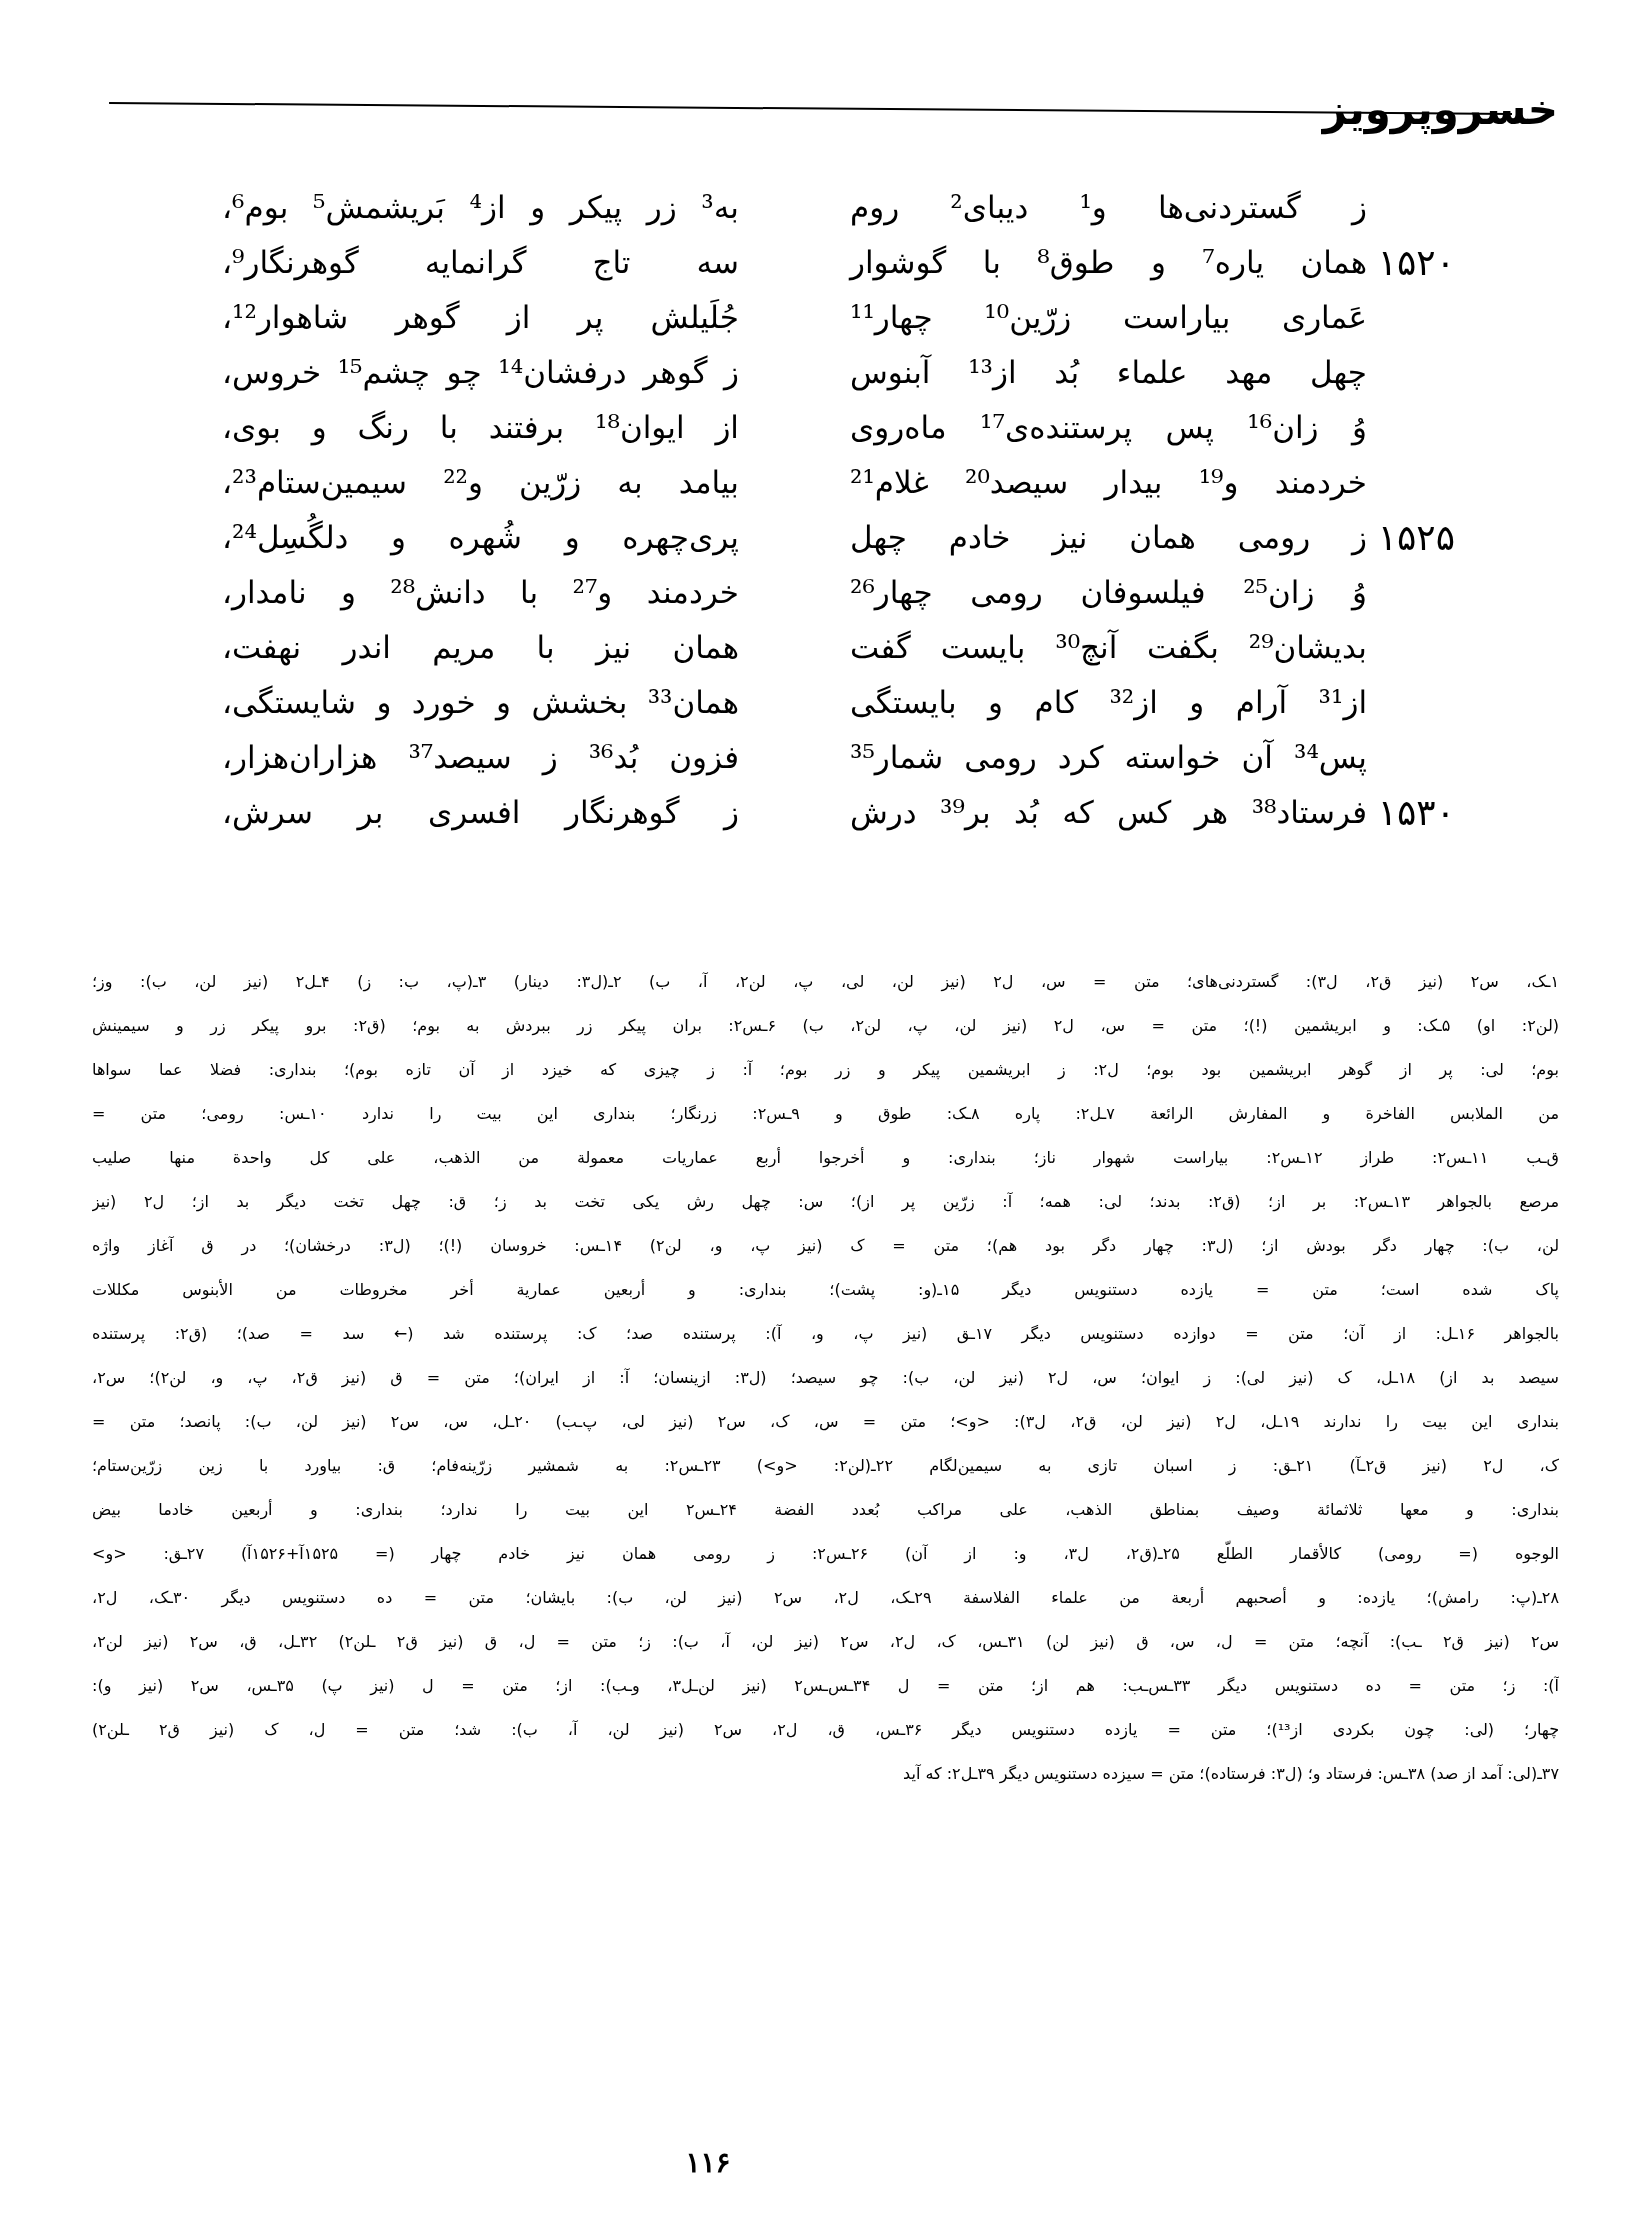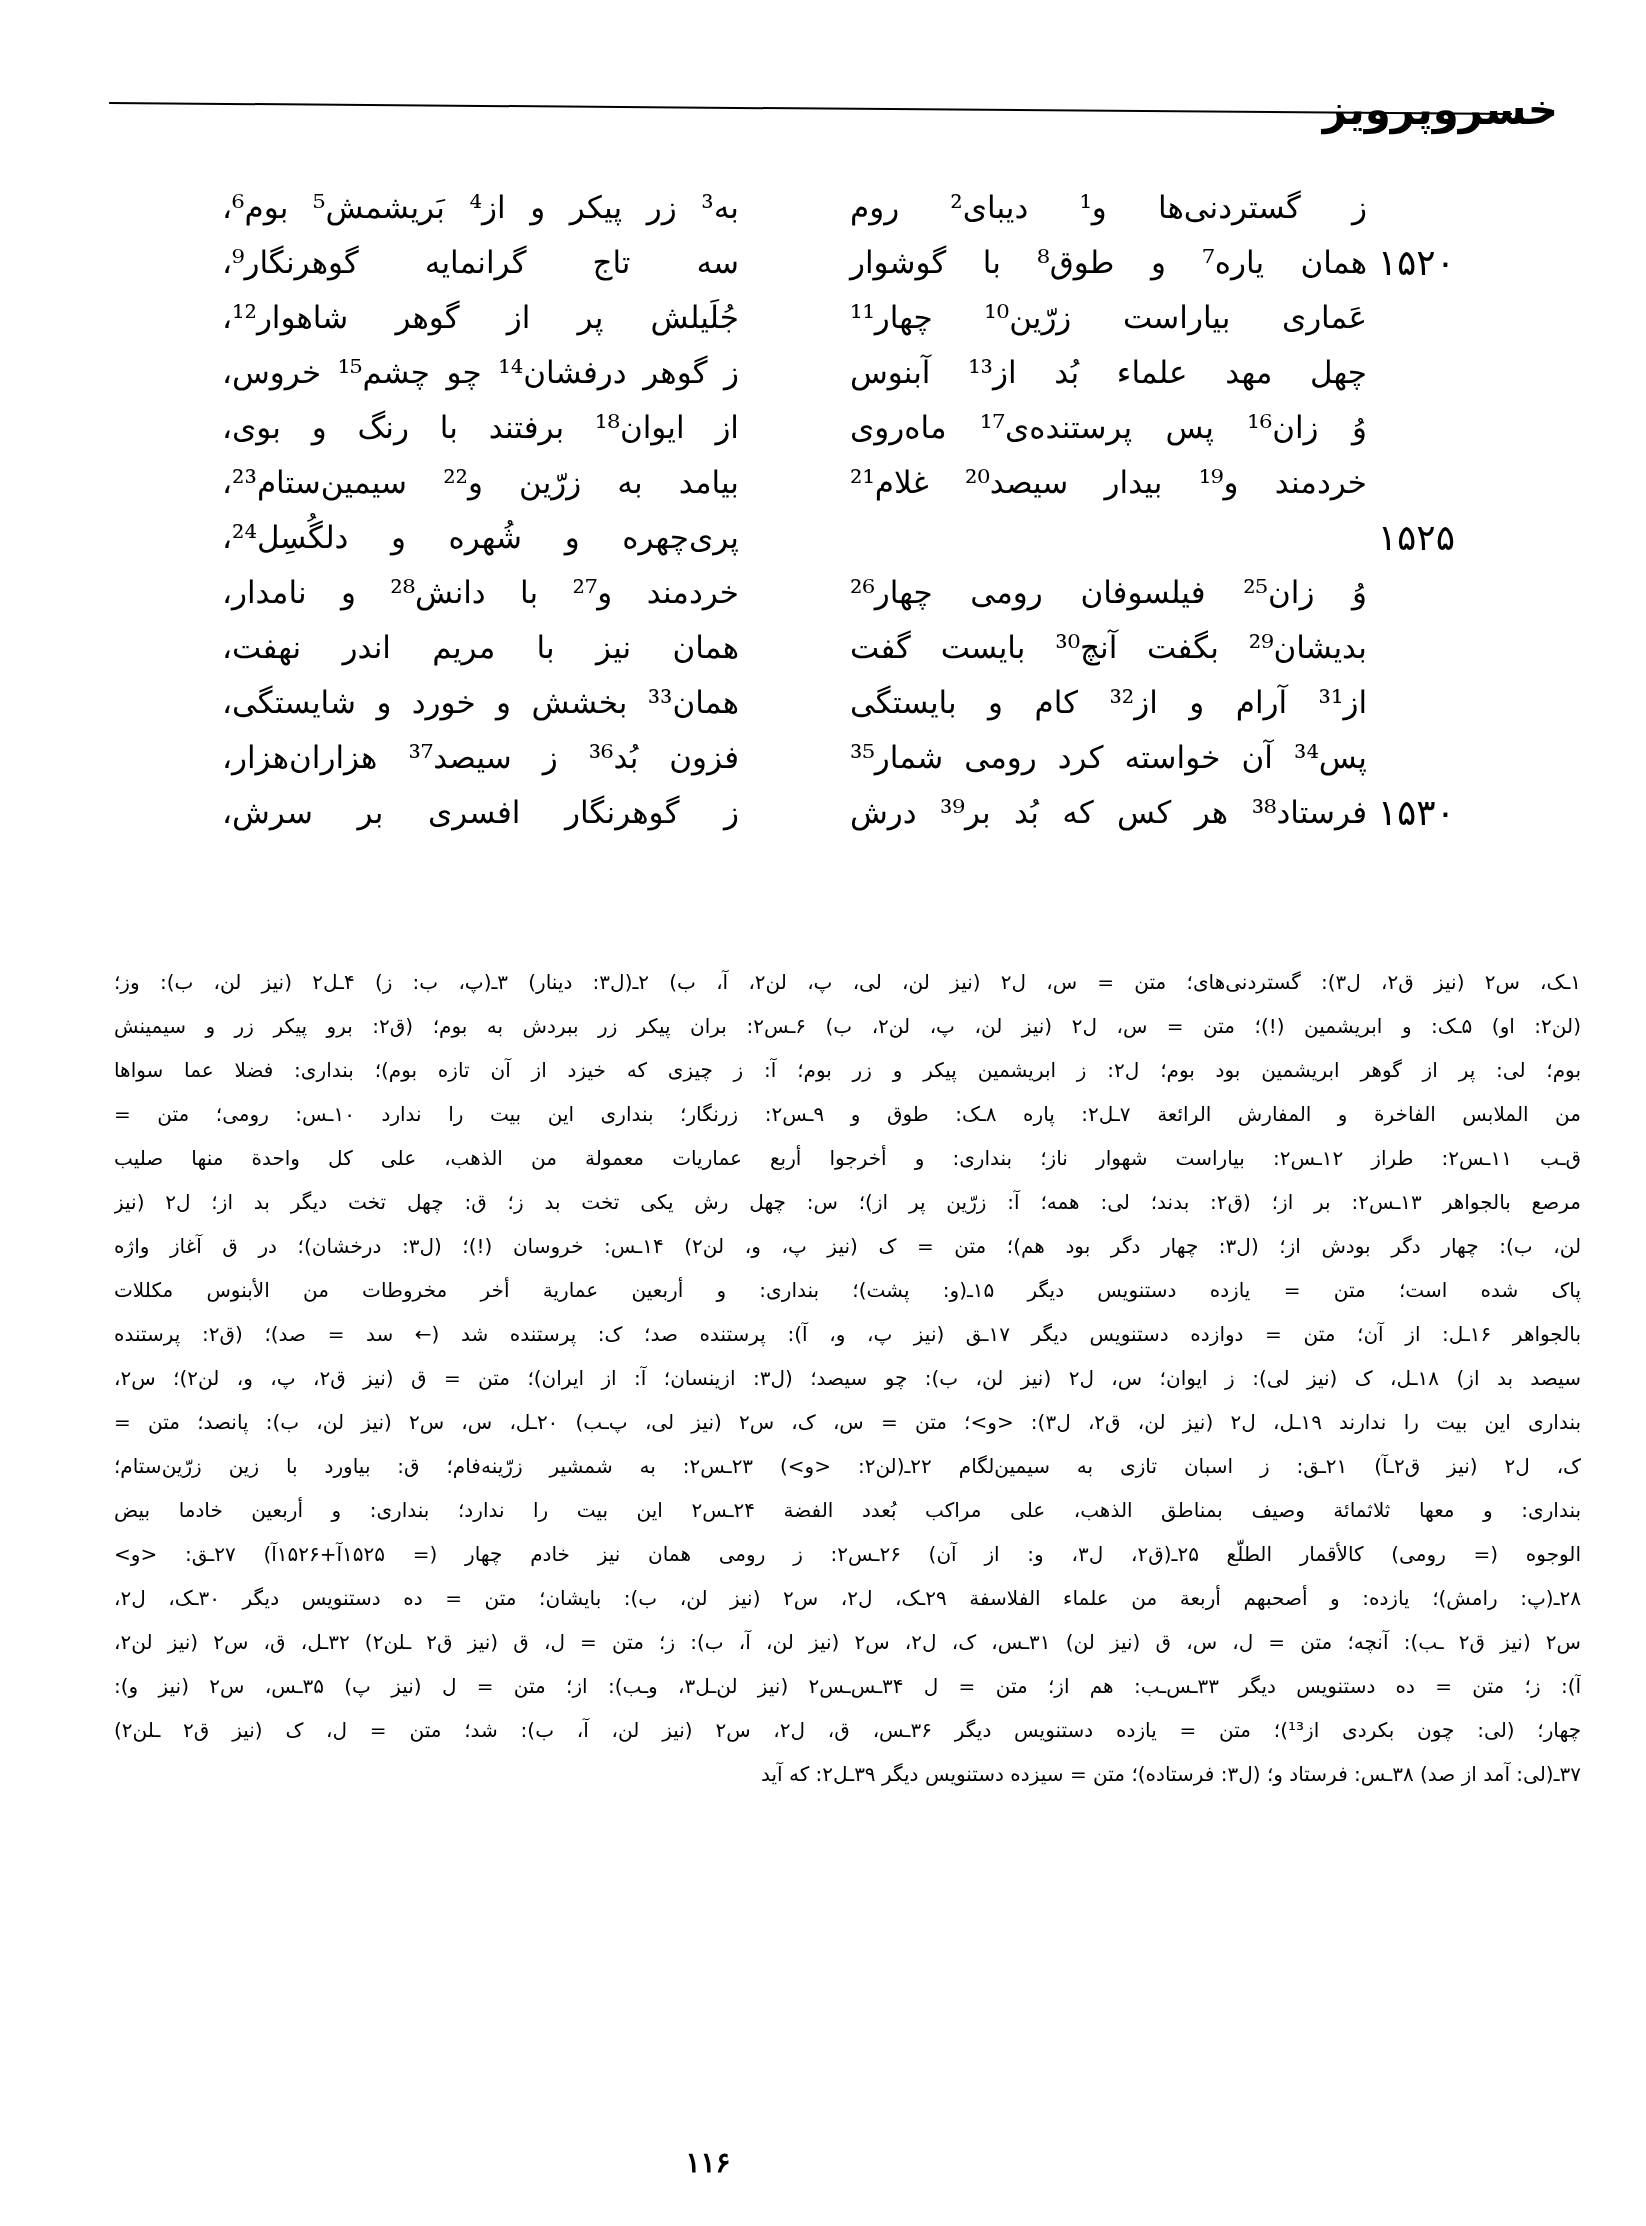--- a/index.html
+++ b/index.html
@@ -29,22 +29,22 @@
     height: 55px; line-height: 55px; font-size: 31px; white-space: nowrap;
     text-align: justify; text-align-last: justify; position: relative;
     font-family: "DejaVu Serif", serif;
   }
   .line .num {
     position: absolute; right: -88px; top: 0; font-size: 36px;
     font-family: "DejaVu Sans", sans-serif;
   }
   .footnotes {
     position: absolute; top: 960px; left: 92px; width: 1467px;
-    direction: rtl; font-size: 20px; line-height: 44px;
-    text-align: justify; font-family: "DejaVu Sans", sans-serif; margin-left: 22px;
+    direction: rtl; font-size: 16px; line-height: 44px;
+    text-align: justify; font-family: "DejaVu Sans", sans-serif;
   }
   .fn-line {
     white-space: nowrap; overflow: hidden; text-align: justify; text-align-last: justify;
     height: 44px;
   }
   .fn-line.last { text-align-last: right; padding-right: 0; width: 86%; margin-right: 0; margin-left: auto; }
   .page-number {
     position: absolute; top: 2146px; left: 0; width: 1416px; text-align: center;
     font-size: 28px; font-weight: bold; font-family: Liberation Sans, sans-serif;
   }
@@ -57,21 +57,21 @@
   <div class="head-rule"></div>
 
   <div class="poem">
     <div class="col right">
       <div class="line"><span class="num"></span><span>ز گستردنی‌ها و¹ دیبای² روم</span></div>
       <div class="line"><span class="num">۱۵۲۰</span><span>همان یاره⁷ و طوق⁸ با گوشوار</span></div>
       <div class="line"><span class="num"></span><span>عَماری بیاراست زرّین¹⁰ چهار¹¹</span></div>
       <div class="line"><span class="num"></span><span>چهل مهد علماء بُد از¹³ آبنوس</span></div>
       <div class="line"><span class="num"></span><span>وُ زان¹⁶ پس پرستنده‌ی¹⁷ ماه‌روی</span></div>
       <div class="line"><span class="num"></span><span>خردمند و¹⁹ بیدار سیصد²⁰ غلام²¹</span></div>
-      <div class="line"><span class="num">۱۵۲۵</span></div>
+      <div class="line"><span class="num">۱۵۲۵</span><span>ز رومی همان نیز خادم چهل</span></div>
       <div class="line"><span class="num"></span><span>وُ زان²⁵ فیلسوفان رومی چهار²⁶</span></div>
       <div class="line"><span class="num"></span><span>بدیشان²⁹ بگفت آنچ³⁰ بایست گفت</span></div>
       <div class="line"><span class="num"></span><span>از³¹ آرام و از³² کام و بایستگی</span></div>
       <div class="line"><span class="num"></span><span>پس³⁴ آن خواسته کرد رومی شمار³⁵</span></div>
       <div class="line"><span class="num">۱۵۳۰</span><span>فرستاد³⁸ هر کس که بُد بر³⁹ درش</span></div>
     </div>
 
     <div class="col left">
       <div class="line">به³ زر پیکر و از⁴ بَریشمش⁵ بوم⁶،</div>
       <div class="line">سه تاج گرانمایه گوهرنگار⁹،</div>

